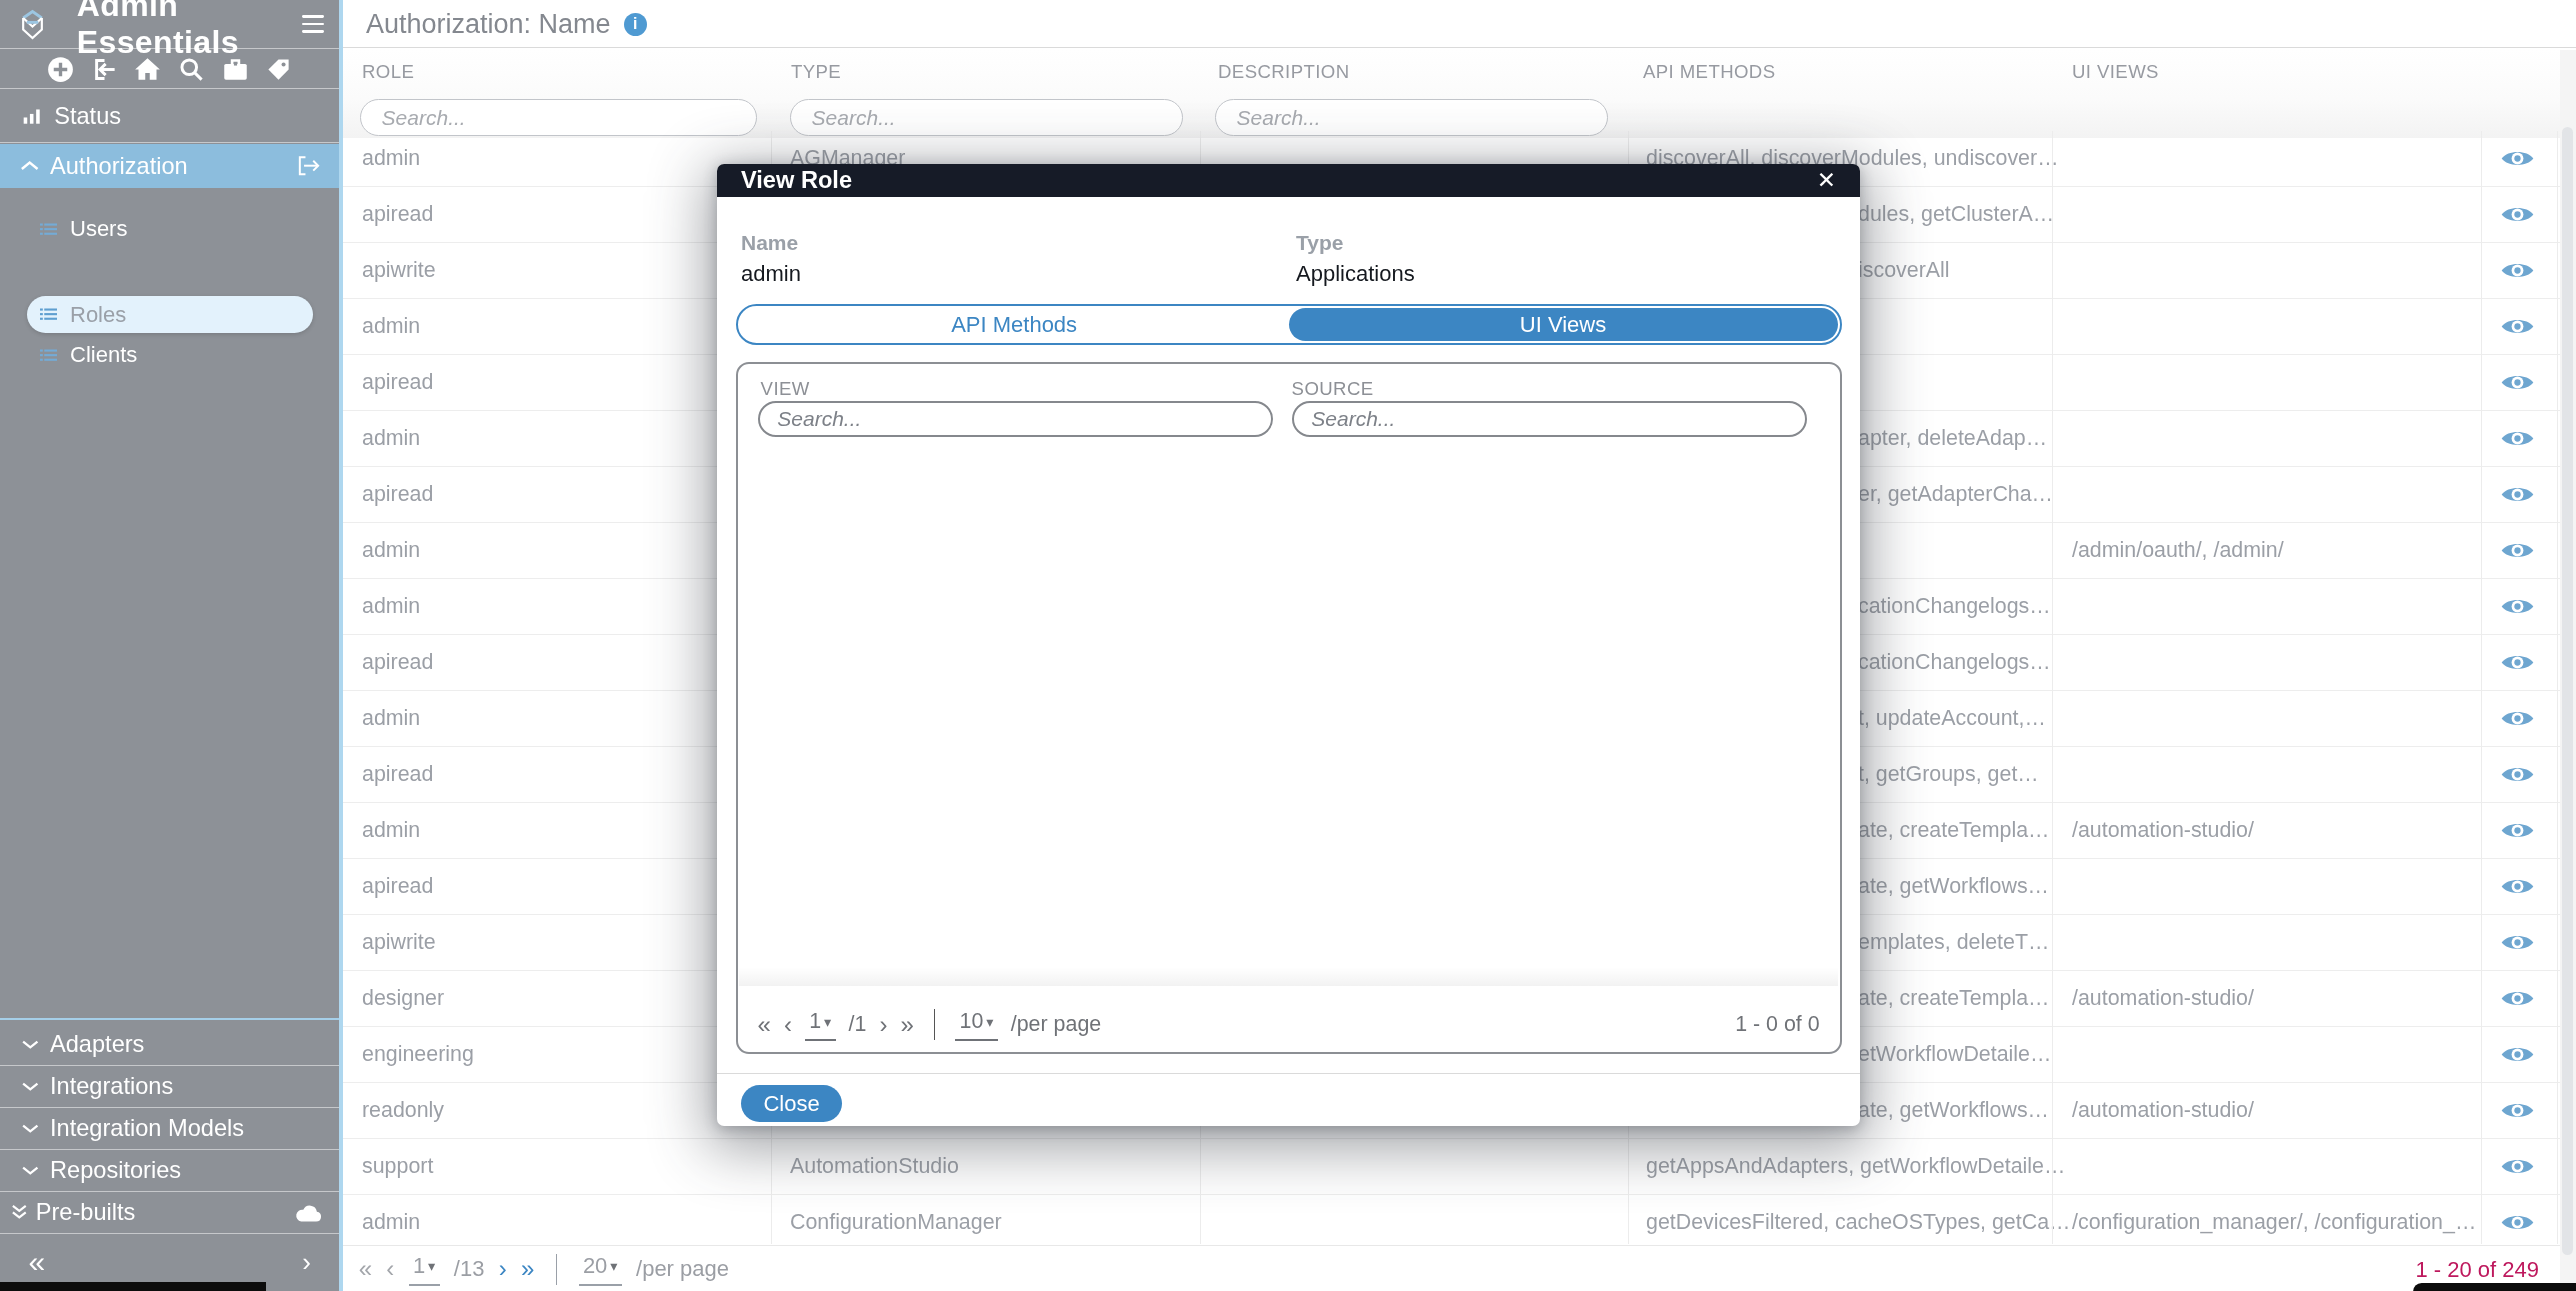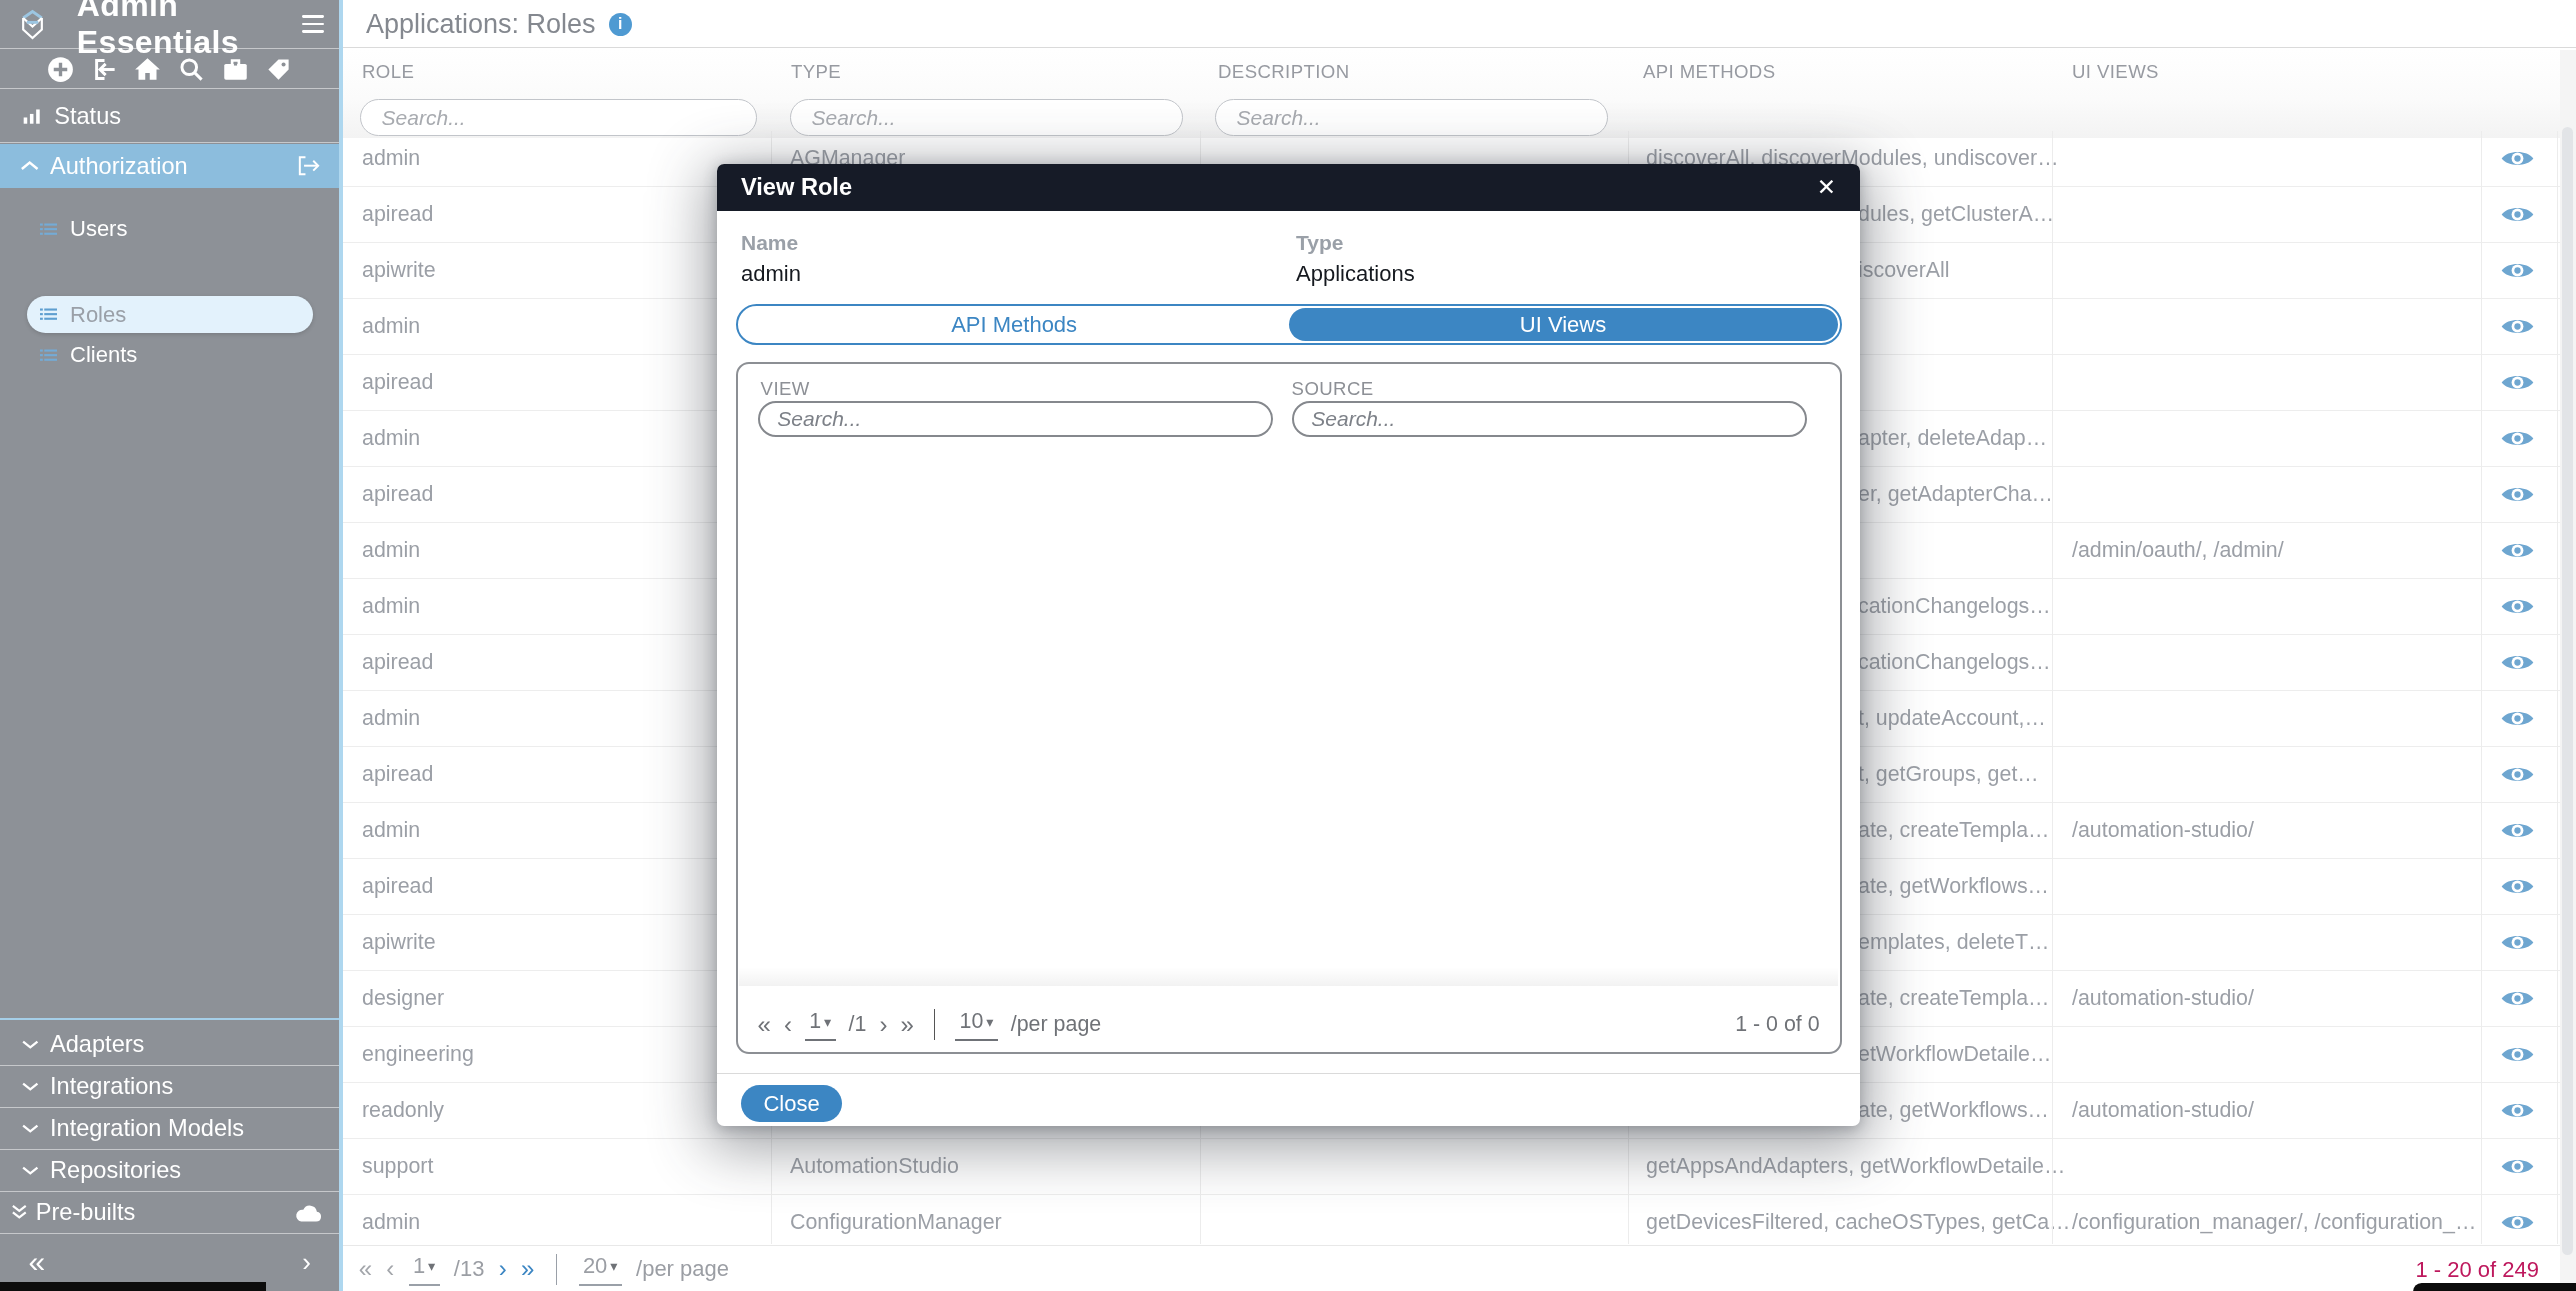--- a/index.html
+++ b/index.html
@@ -71,21 +71,21 @@
   .pg-select{border-bottom:2.1px solid #9aa0a8;padding:0 4.3px 4.3px 4.3px;cursor:pointer;display:flex;align-items:center;gap:2.9px;}
   .pg-caret{font-size:14.3px;color:#6f7277;}
   .pg-divider{width:1.4px;height:31px;background:#9aa0a8;margin:0 7.1px;}
   .range-label{margin-left:auto;margin-right:37px;font-size:22px;color:#be185d;}
   .scroll-track{position:absolute;left:2217px;top:50px;width:15.7px;height:1242px;background:#f4f4f4;}
   .scroll-thumb{position:absolute;left:2219px;top:127px;width:11.4px;height:1128px;border-radius:5.7px;background:#e2e4e7;cursor:pointer;}
   .black-corner{position:absolute;right:0;bottom:0;width:163px;height:9.3px;background:#0c0c0c;border-top-left-radius:8.6px;}
   
   .modal{position:absolute;left:717px;top:164px;width:1143px;height:962px;background:#fff;border-radius:7.1px;
     box-shadow:0 13px 57px 10px rgba(50,55,65,.45),0 2.9px 14.3px rgba(50,55,65,.3);z-index:10;}
-  .modal-header{position:absolute;left:0;top:0;width:100%;height:47px;background:#161b27;border-radius:7.1px 7.1px 0 0;
+  .modal-header{position:absolute;left:0;top:0;width:100%;height:33px;background:#161b27;border-radius:7.1px 7.1px 0 0;
     display:flex;align-items:center;padding:0 24px;box-sizing:border-box;}
   .modal-title{color:#fff;font-size:23.6px;font-weight:600;}
   .modal-x{margin-left:auto;color:#fff;font-size:23px;cursor:pointer;line-height:1;}
   .fld-label{position:absolute;font-size:21px;color:#9aa0a8;font-weight:bold;}
   .fld-value{position:absolute;font-size:22px;color:#15191f;font-weight:500;}
   .name-label{left:24px;top:67px;}  .name-value{left:24px;top:97px;}
   .type-label{left:579px;top:67px;} .type-value{left:579px;top:97px;}
   .tabbar{position:absolute;left:18.6px;top:140px;width:1106px;height:41px;box-sizing:border-box;
     border:2.9px solid #3c86c3;border-radius:21.4px;padding:2.1px;display:flex;background:#fff;}
   .tab-seg{flex:1;display:flex;align-items:center;justify-content:center;font-size:22px;cursor:pointer;border-radius:17px;}
@@ -305,21 +305,21 @@
   <div class="sb-footer">
     <span class="sb-collapse">«</span>
     <span class="sb-expand">›</span>
   </div>
   <div class="sb-blackstrip"></div>
   <div class="sidebar-accent"></div>
 </div>
 
 <div class="main">
   <div class="page-title">
-    <span>Applications: Roles</span>
+    <span>Authorization: Name</span>
     <span class="info-dot">i</span>
   </div>
   <div class="title-divider"></div>
   <div class="head-zone"></div>
 
   <span class="col-label" style="left:19px">ROLE</span>
   <span class="col-label" style="left:448px">TYPE</span>
   <span class="col-label" style="left:875px">DESCRIPTION</span>
   <span class="col-label" style="left:1300px">API METHODS</span>
   <span class="col-label" style="left:1729px">UI VIEWS</span>

